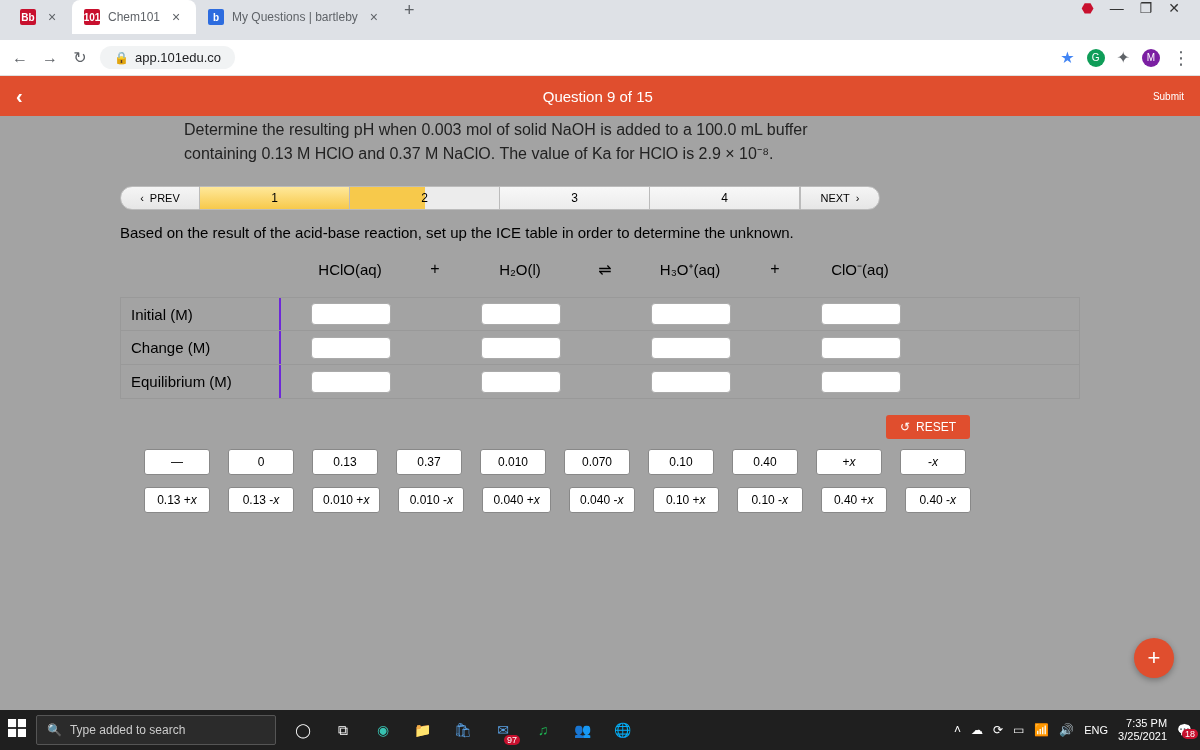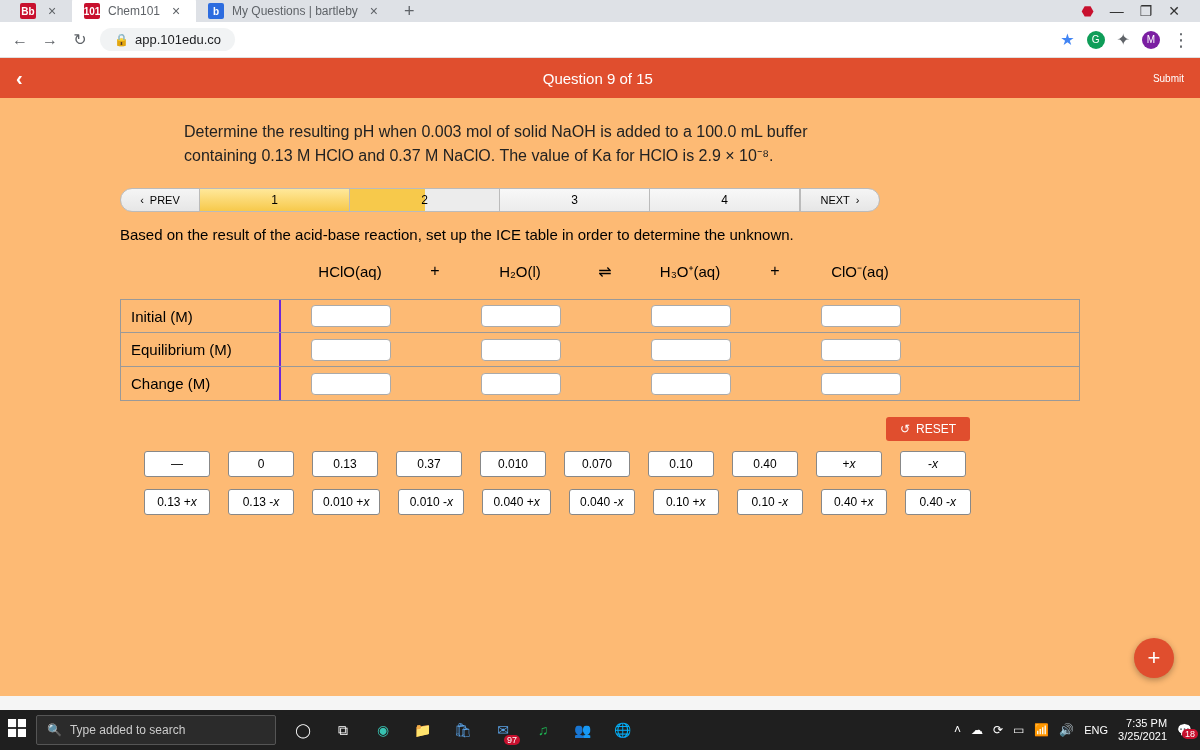--- a/index.html
+++ b/index.html
@@ -1,19 +1,19 @@
 <!DOCTYPE html>
 <html><head>
 <meta charset="utf-8">
 <style>
 * { margin: 0; padding: 0; box-sizing: border-box; font-family: 'Segoe UI', Arial, sans-serif; }
 body { width: 1200px; height: 750px; background: #f5f5f5; overflow: hidden; position: relative; }
 
 
-.titlebar { height: 22px; background: #dee1e6; display: flex; align-items: center; padding: 0 8px; }
+.titlebar { height: 40px; background: #dee1e6; display: flex; align-items: flex-start; padding: 0 8px; }
 .tab { height: 34px; padding: 0 12px; display: flex; align-items: center; gap: 8px; font-size: 12px; color: #5f6368; border-radius: 8px 8px 0 0; max-width: 200px; }
 .tab.inactive { background: transparent; }
 .tab.active { background: #fff; }
 .tab-favicon { width: 16px; height: 16px; display: inline-flex; align-items: center; justify-content: center; font-size: 10px; }
 .tab-close { width: 16px; height: 16px; display: inline-flex; align-items: center; justify-content: center; font-size: 14px; color: #5f6368; }
 .newtab { padding: 0 10px; font-size: 18px; color: #5f6368; }
 .win-controls { margin-left: auto; display: flex; gap: 16px; padding: 0 12px; color: #333; }
 .win-controls span { font-size: 14px; }
 .red-ico { background:#c8102e;color:#fff;border-radius:2px;padding:0 2px;font-weight:bold;font-size:10px; }
 .blue-b { background:#2d6cdf;color:#fff;border-radius:2px;padding:0 2px;font-weight:bold;font-size:10px; }
@@ -30,21 +30,21 @@
 .ext-m { background:#7b1fa2; color:#fff; }
 .dots { color:#5f6368; font-size:18px; }
 
 
 .redbar { background: #e04e2e; height: 40px; display: flex; align-items: center; padding: 0 16px; color: #fff; }
 .back-chev { font-size: 20px; font-weight: bold; margin-right: 20px; }
 .q-counter { margin: 16px auto; font-size: 15px; }
 .submit { font-size: 10px; }
 
 
-.content { background: #fdba74; padding: 22px 60px 0 60px; height: calc(100% - 36px - 36px - 40px - 40px); overflow: hidden; }
+.content { background: #a3a3a3; padding: 2px 60px 0 60px; height: calc(100% - 36px - 36px - 40px - 40px); overflow: hidden; }
 .inner { max-width: 960px; margin: 0 auto; }
 .prompt { font-size: 16px; line-height: 1.5; color: #222; margin: 0 0 20px 64px; max-width: 680px; }
 
 
 .stepnav { display: flex; align-items: center; margin-bottom: 14px; }
 .step-side { width: 80px; height: 24px; background: linear-gradient(#f5f5f5,#e6e6e6); border: 1px solid #bbb; display: flex; align-items: center; justify-content: center; font-size: 11px; gap: 6px; }
 .step-side.left { border-radius: 12px 0 0 12px; }
 .step-side.right { border-radius: 0 12px 12px 0; }
 .step-block { height: 24px; border-top: 1px solid #bbb; border-bottom: 1px solid #bbb; display: flex; }
 .step { width: 150px; border-right: 1px solid #bbb; display: flex; align-items: center; justify-content: center; font-size: 12px; background: linear-gradient(#f8f8f8,#ececec); }
@@ -188,39 +188,39 @@
           <div></div>
           <div class="slot">
             <input style="">
           </div>
           <div></div>
           <div class="slot">
             <input style="">
           </div>
         </div>
         <div class="icerow">
-          <div class="label">Equilibrium (M)</div>
+          <div class="label">Change (M)</div>
           <div class="slot">
             <input style="">
           </div>
           <div></div>
           <div class="slot">
             <input style="">
           </div>
           <div></div>
           <div class="slot">
             <input style="">
           </div>
           <div></div>
           <div class="slot">
             <input style="">
           </div>
         </div>
         <div class="icerow">
-          <div class="label">Change (M)</div>
+          <div class="label">Equilibrium (M)</div>
           <div class="slot">
             <input style="">
           </div>
           <div></div>
           <div class="slot">
             <input style="">
           </div>
           <div></div>
           <div class="slot">
             <input style="">

